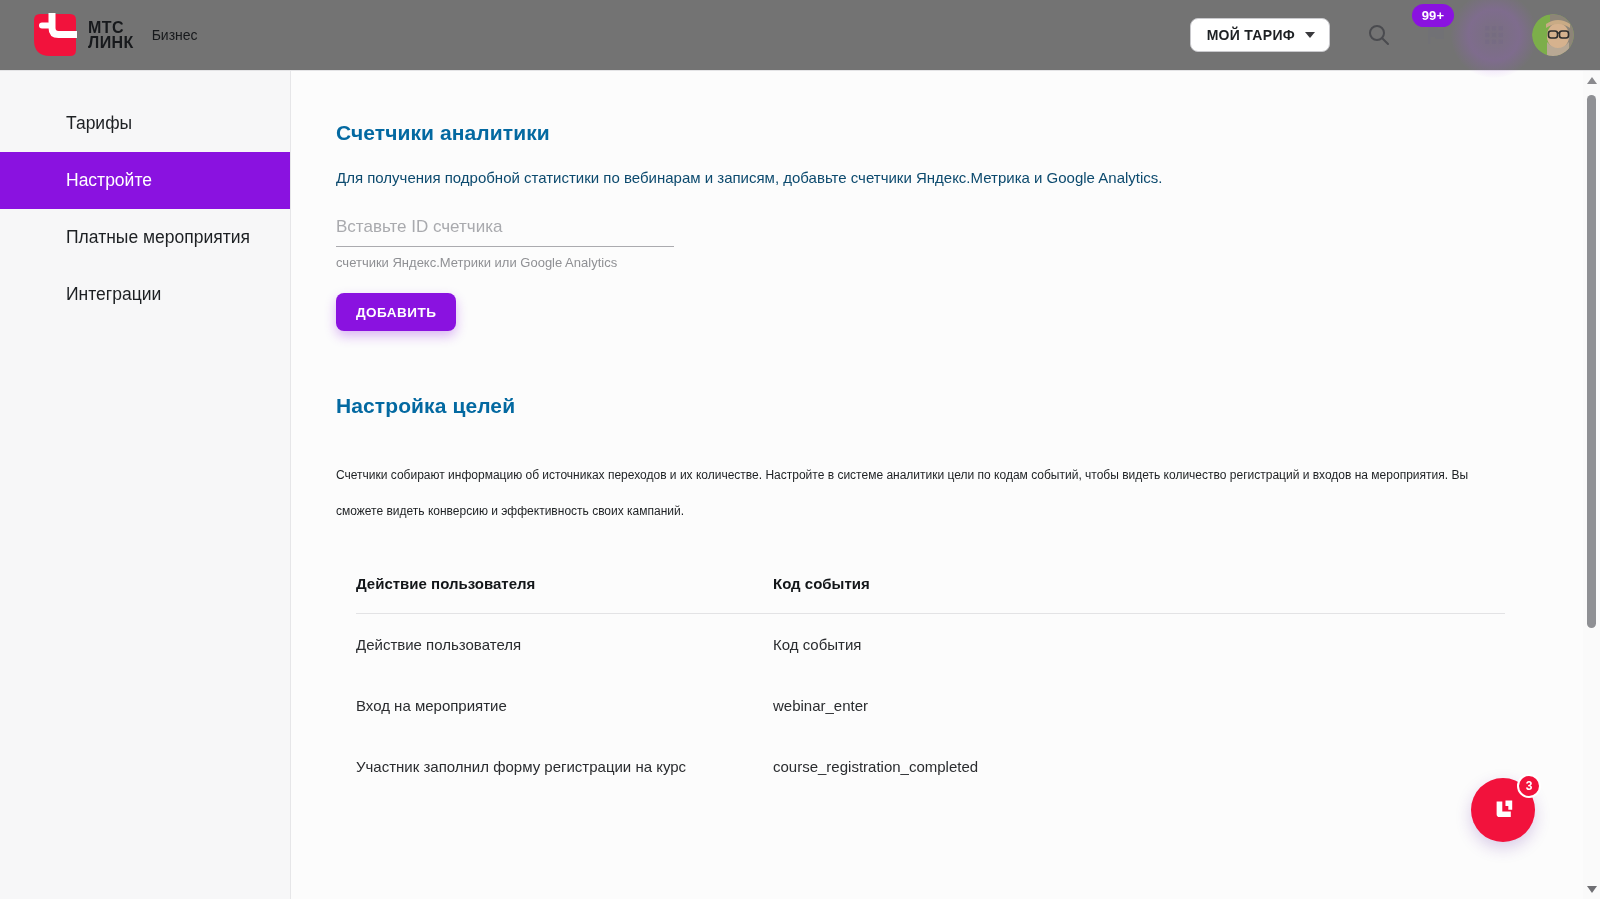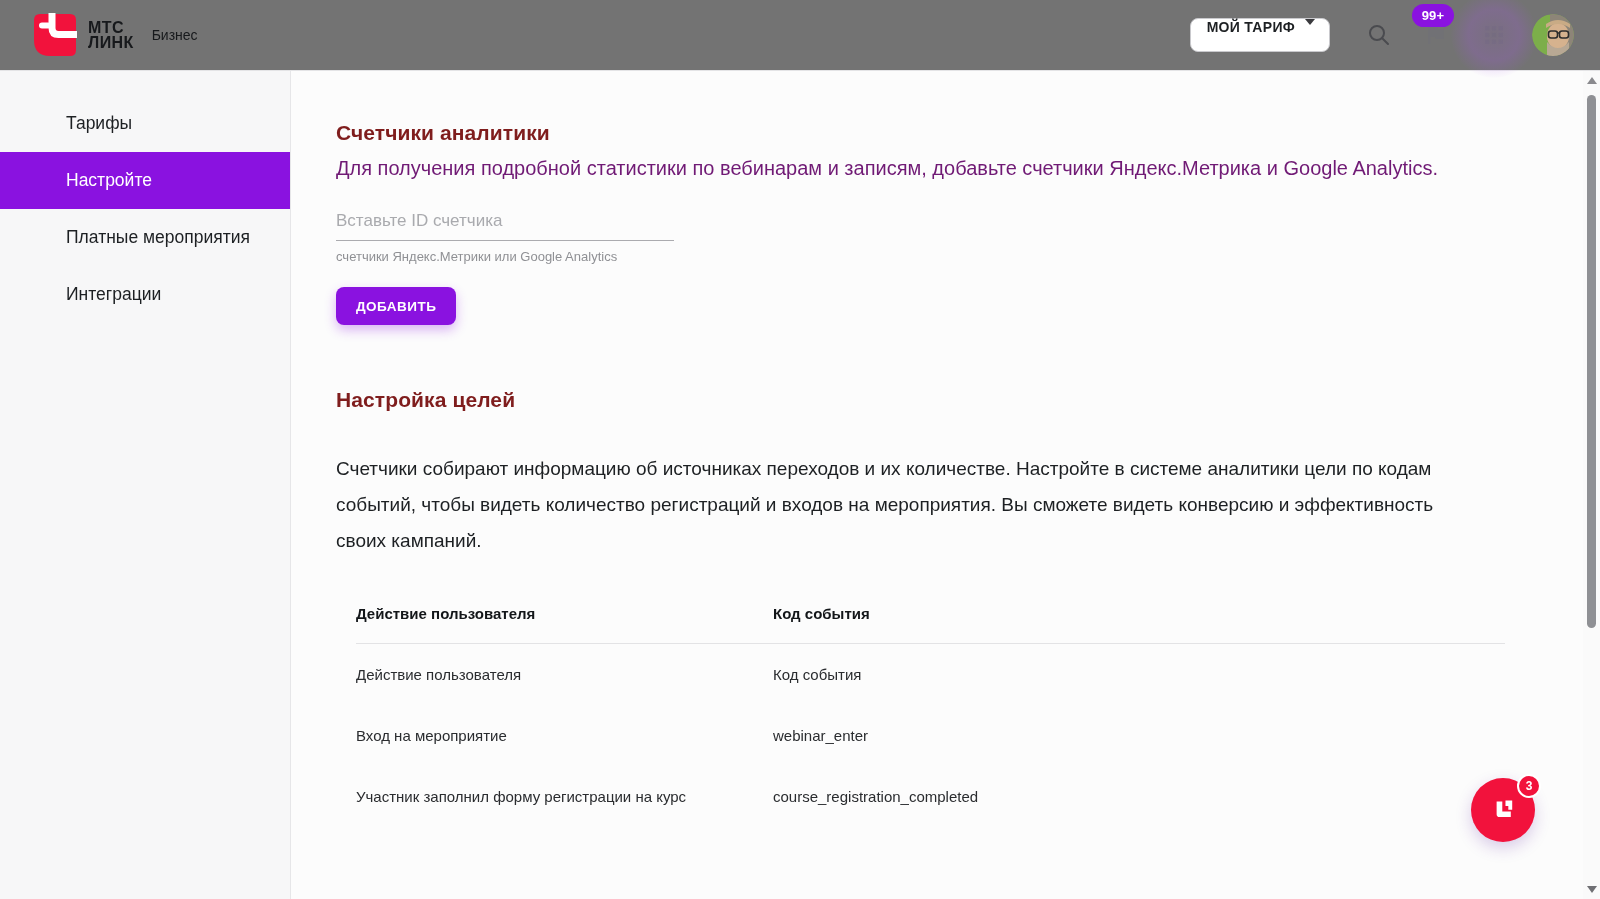--- a/index.html
+++ b/index.html
@@ -41,21 +41,21 @@
     display: flex;
     align-items: center;
   }
   .tariff-btn {
     height: 34px;
     padding: 0 14px 0 16px;
     background: #fff;
     border: 1px solid #c9c9cd;
     border-radius: 8px;
     display: flex;
-    align-items: flex-start;
+    align-items: center;
     gap: 10px;
     font-family: inherit;
     font-size: 14px;
     font-weight: 600;
     letter-spacing: 0.3px;
     color: #1d2023;
     cursor: pointer;
   }
   .caret-down {
     width: 0; height: 0;
@@ -122,27 +122,27 @@
   }
 
   .main {
     flex: 1;
     padding: 50px 60px 0 45px;
     background: #fcfcfc;
   }
   .section-title {
     font-size: 21px;
     font-weight: 700;
-    color: #7f1d1d;
+    color: #0369a1;
     letter-spacing: 0.1px;
   }
   .counters-desc {
-    margin-top: 12px;
-    font-size: 20px;
-    color: #701a75;
+    margin-top: 24px;
+    font-size: 15px;
+    color: #0c4a6e;
   }
   .counter-input {
     display: block;
     margin-top: 31px;
     width: 338px;
     border: none;
     border-bottom: 1px solid #ababaf;
     background: transparent;
     font-family: inherit;
     font-size: 17px;
@@ -169,21 +169,21 @@
     font-weight: 700;
     letter-spacing: 0.5px;
     cursor: pointer;
     box-shadow: 0 5px 12px rgba(138, 18, 224, 0.30);
   }
 
   .goals-section { margin-top: 63px; }
   .goals-desc {
     margin-top: 39px;
     max-width: 1150px;
-    font-size: 19px;
+    font-size: 12px;
     line-height: 36px;
     color: #1d2023;
   }
 
   
   .goals-table {
     margin-top: 36px;
     width: 1169px;
     padding-left: 20px;
   }

